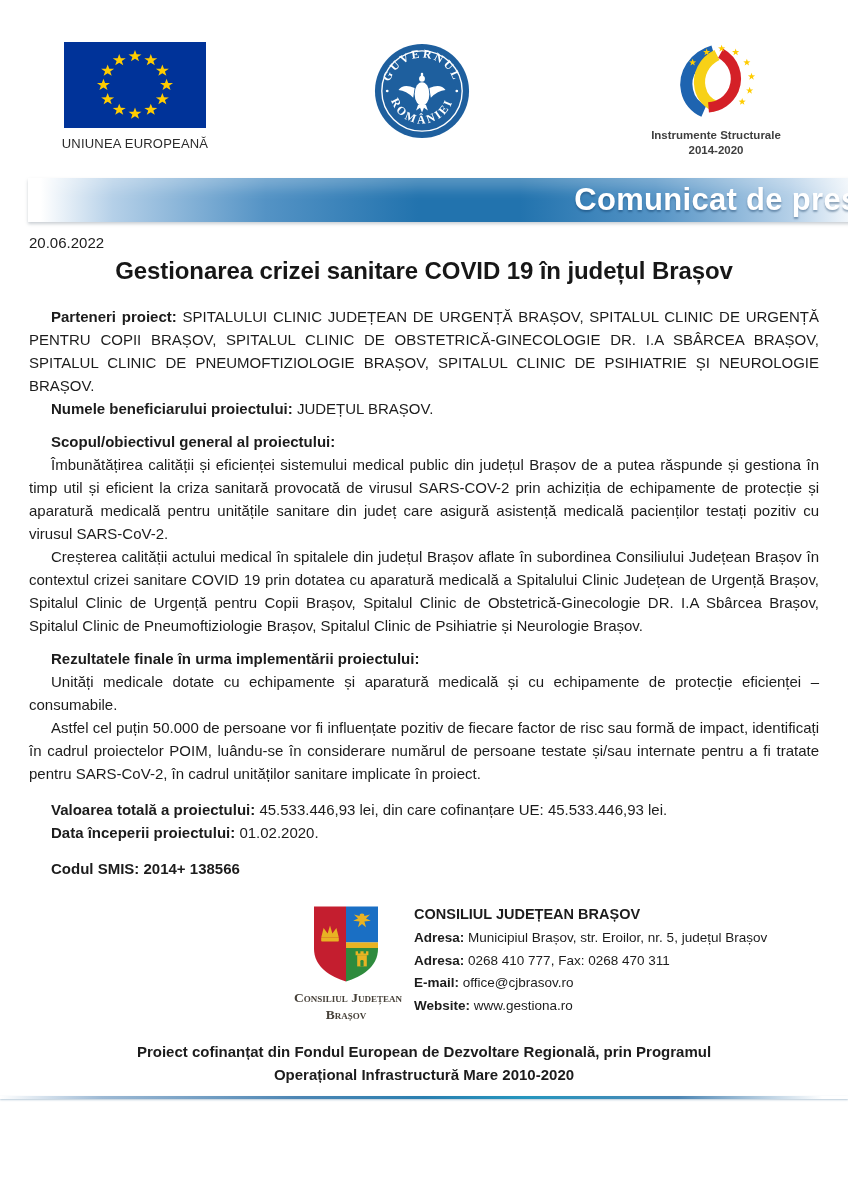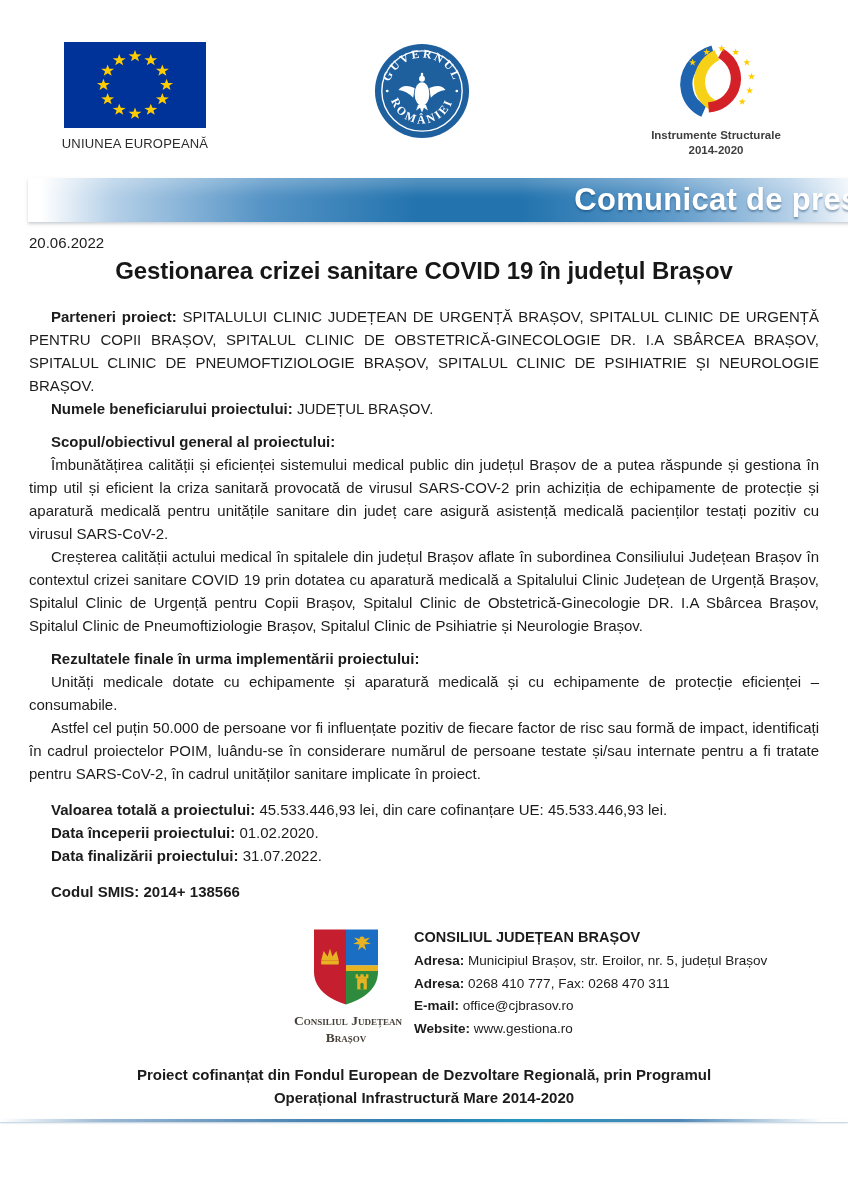--- a/index.html
+++ b/index.html
@@ -177,24 +177,20 @@
       <p class="justify">Astfel cel puțin 50.000 de persoane vor fi influențate pozitiv de fiecare factor de risc sau formă de impact, identificați în cadrul proiectelor POIM, luându-se în considerare numărul de persoane testate și/sau internate pentru a fi tratate pentru SARS-CoV-2, în cadrul unităților sanitare implicate în proiect.</p>
 
       <p class="mt-lg">
         <b>Valoarea totală a proiectului:</b>
         <span>45.533.446,93 lei, din care cofinanțare UE: 45.533.446,93 lei.</span>
       </p>
       <p>
         <b>Data începerii proiectului:</b>
         <span>01.02.2020.</span>
       </p>
-      <p>
-        <b>Data finalizării proiectului:</b>
-        <span>31.07.2022.</span>
-      </p>
 
       <p class="smis-line mt-lg">Codul SMIS: 2014+ 138566</p>
     </div>
   </div>
 
   <div class="footer">
     <div class="coat">
       <svg viewBox="0 0 90 100" aria-hidden="true">
         <path d="M5,3 H45 V97 C26,91 5,79 5,56 Z" fill="#c41e2f"></path>
         <path d="M45,3 H85 V48 H45 Z" fill="#1a6fc4"></path>
@@ -229,16 +225,16 @@
         <b>E-mail:</b>
         <span>office@cjbrasov.ro</span>
       </div>
       <div class="contact-row">
         <b>Website:</b>
         <span>www.gestiona.ro</span>
       </div>
     </div>
   </div>
 
-  <div class="funding-note">Proiect cofinanțat din Fondul European de Dezvoltare Regională, prin Programul Operațional Infrastructură Mare 2014-2020</div>
+  <div class="funding-note">Proiect cofinanțat din Fondul European de Dezvoltare Regională, prin Programul Operațional Infrastructură Mare 2010-2020</div>
   <div class="bottom-line"></div>
 
 </div>
 
 </body></html>

